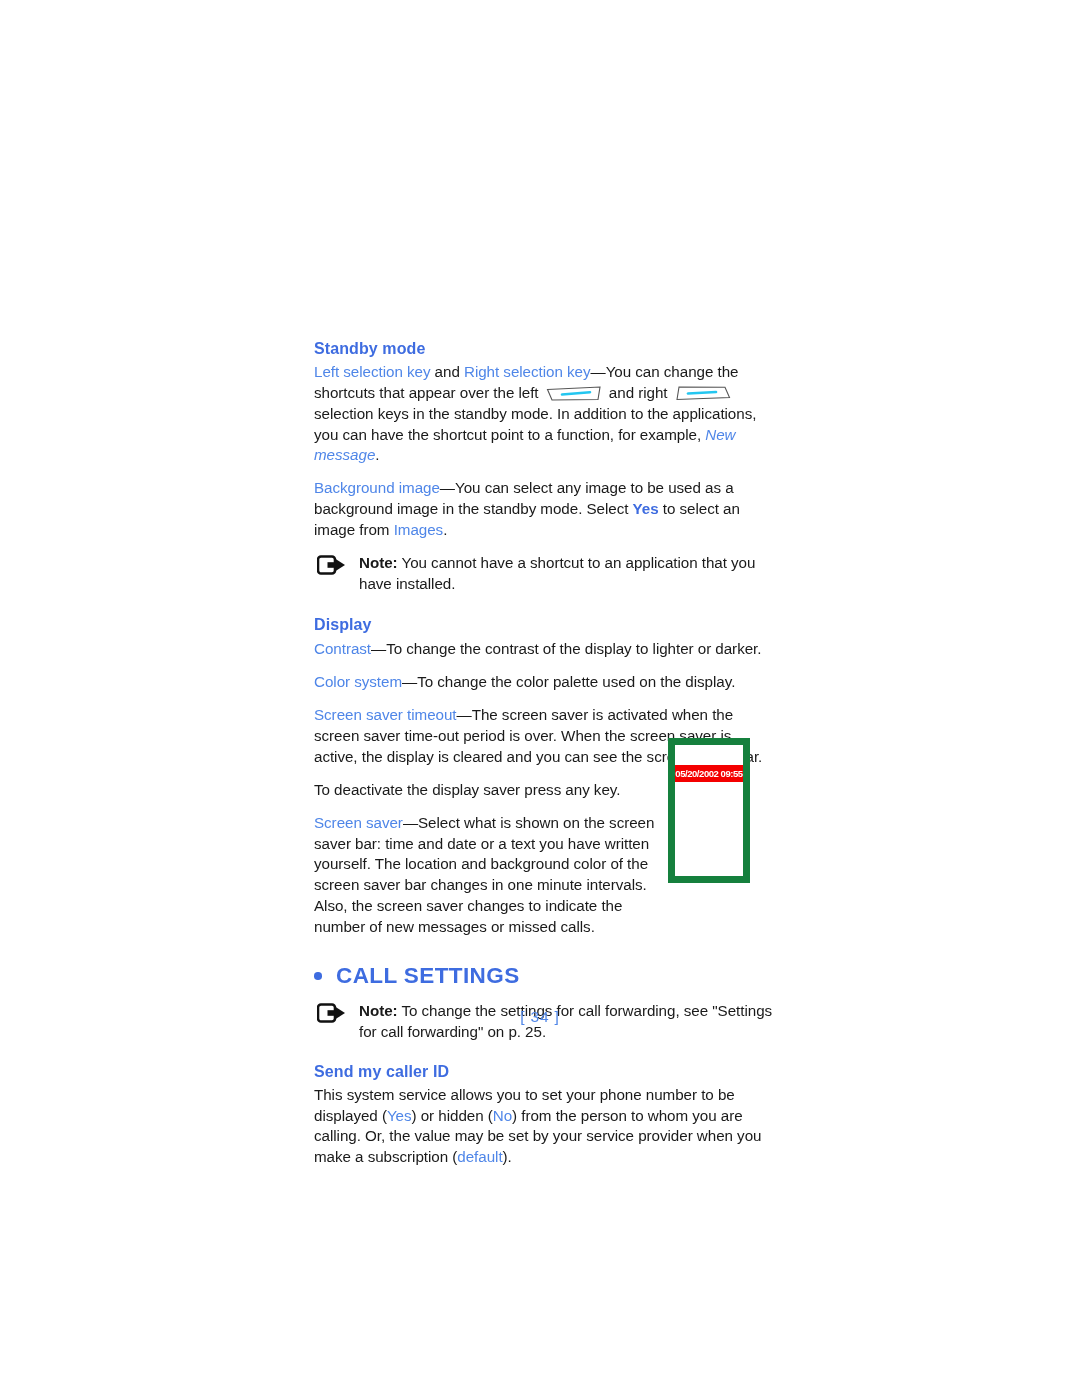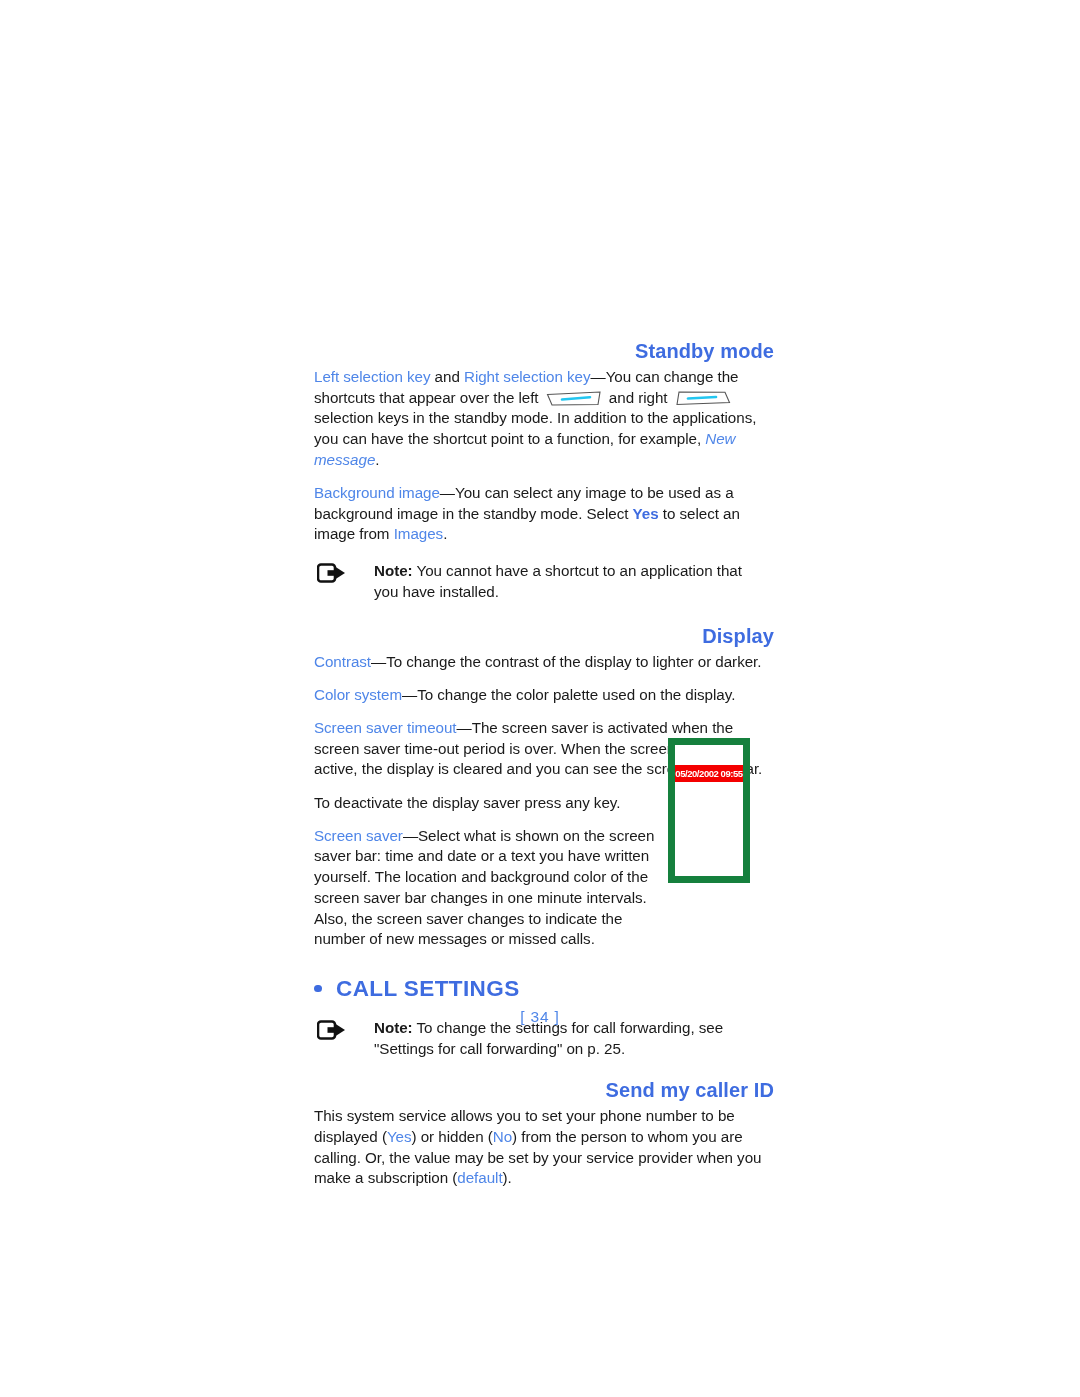--- a/index.html
+++ b/index.html
@@ -26,27 +26,26 @@
 
   
   .content {
     position: absolute;
     left: 314px;
     top: 340px;
     width: 460px;
   }
 
   h2.section-head {
-    font-size: 20px;
+    font-size: 16px;
     font-weight: bold;
     color: #3e6ce0;
     margin: 0 0 4px 0;
     letter-spacing: 0.1px;
     line-height: 1.15;
-    text-align: right;
   }
 
   h2.section-head.spaced-top { margin-top: 22px; }
 
   p.body {
     font-size: 15.2px;
     line-height: 20.7px;
     margin: 0 0 12.5px 0;
     color: #1a1a1a;
     letter-spacing: -0.05px;
@@ -67,21 +66,21 @@
   
   .note-block {
     position: relative;
     padding-left: 44px;
     margin: 12px 0 14px 0;
   }
   .note-text {
     font-size: 15.2px;
     line-height: 20.7px;
     color: #1a1a1a;
-    margin: 16px;
+    margin: 1px;
     letter-spacing: -0.05px;
   }
   .note-text b { font-weight: bold; }
 
   .note-icon {
     position: absolute;
     left: 3px;
     top: 2px;
     width: 30px;
     height: 21px;

